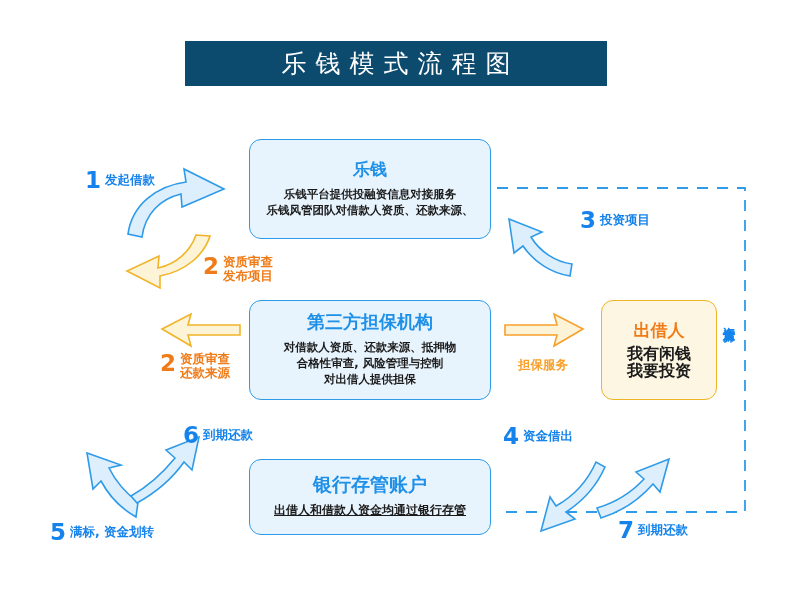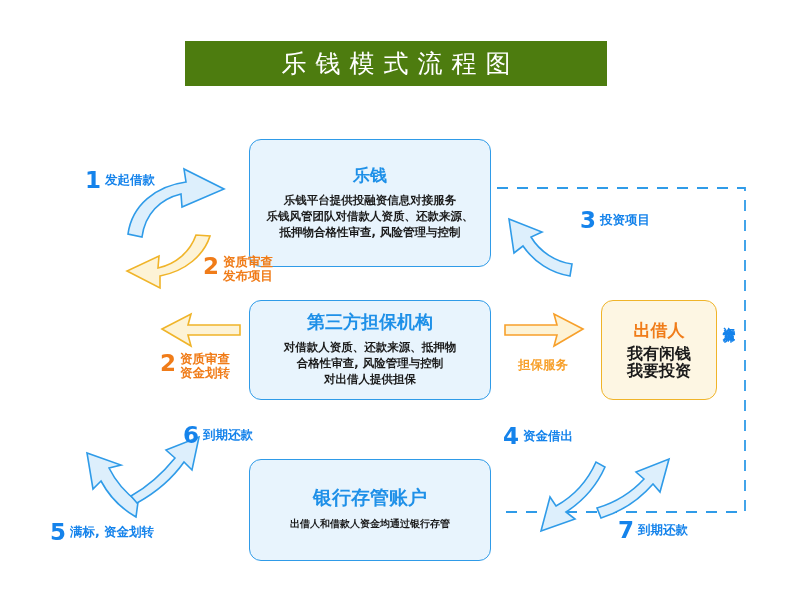--- a/index.html
+++ b/index.html
@@ -9,57 +9,57 @@
     background: #ffffff;
     font-family: "DejaVu Sans", "Liberation Sans", sans-serif;
     overflow: hidden;
     position: relative;
   }
   #stage { position:absolute; left:0; top:0; width:790px; height:590px; }
 
   
   .title-bar{
     position:absolute; left:185px; top:41px; width:422px; height:45px;
-    background:#4d7c0f; display:flex; align-items:center; justify-content:center;
+    background:#0c4a6e; display:flex; align-items:center; justify-content:center;
   }
   .title-bar span{
     color:#ffffff; font-size:25px; letter-spacing:9px; font-weight:400;
     padding-left:9px;
   }
 
   
   .box{ position:absolute; border-radius:12px; display:flex; flex-direction:column;
         align-items:center; justify-content:center; text-align:center; }
   .box-blue{ background:#e8f4fd; border:1.6px solid #2f9be8; }
   .box-cream{ background:#fdf6e3; border:1.6px solid #f0b429; }
 
   .bt{ font-weight:700; line-height:1; }
   .bt-blue{ color:#1e90e8; }
   .bt-orange{ color:#f07c19; }
   .bbody{ color:#1a1a1a; font-weight:700; }
 
-  #box-leqian{ left:249px; top:139px; width:242px; height:128px; }
+  #box-leqian{ left:249px; top:139px; width:242px; height:100px; }
   #box-leqian .bt{ font-size:17px; margin-bottom:8px; }
   #box-leqian .bbody{ font-size:11.5px; line-height:16px; }
 
   #box-guarantee{ left:249px; top:300px; width:242px; height:100px; }
   #box-guarantee .bt{ font-size:18px; margin-bottom:8px; }
   #box-guarantee .bbody{ font-size:11.5px; line-height:16px; }
 
   #box-borrower{ left:37px; top:300px; width:116px; height:100px; }
   #box-borrower .bt{ font-size:17px; margin-bottom:9px; }
   #box-borrower .bbody{ font-size:12px; line-height:17px; }
 
   #box-lender{ left:601px; top:300px; width:116px; height:100px; }
   #box-lender .bt{ font-size:17px; margin-bottom:6px; }
   #box-lender .bbody{ font-size:16px; line-height:17px; }
 
-  #box-bank{ left:249px; top:459px; width:242px; height:102px; }
+  #box-bank{ left:249px; top:459px; width:242px; height:76px; }
   #box-bank .bt{ font-size:19px; margin-bottom:8px; }
-  #box-bank .bbody{ font-size:10px; line-height:17px; }
+  #box-bank .bbody{ font-size:12px; line-height:17px;text-decoration:underline; }
 
   
   .lab{ position:absolute; display:flex; align-items:flex-start; white-space:nowrap; }
   .lab .num{ font-size:23px; font-weight:700; line-height:1; }
   .lab .txt{ font-size:12.5px; font-weight:700; line-height:14px; margin-left:4px; padding-top:4px; }
   .lab-blue .num, .lab-blue .txt{ color:#1583eb; }
   .lab-orange .num, .lab-orange .txt{ color:#f07c19; }
   .txt.two{ padding-top:0; }
 
   #lab1{ left:85px; top:169px; }
@@ -140,21 +140,20 @@
       <path d="M601,518 C620,512 639,500 653,484 L660,492 L669,459 L636,472 L644,479
                C631,493 614,503 597,508 Z" fill="#ddeffc" stroke="#2f9be8" stroke-width="1.6"></path>
     </g>
   </svg>
 
   <div class="box box-blue" id="box-leqian">
     <div class="bt bt-blue">乐钱</div>
     <div class="bbody">
       <div>乐钱平台提供投融资信息对接服务</div>
       <div>乐钱风管团队对借款人资质、还款来源、</div>
-      <div>抵押物合格性审查, 风险管理与控制</div>
     </div>
   </div>
 
   <div class="box box-blue" id="box-guarantee">
     <div class="bt bt-blue">第三方担保机构</div>
     <div class="bbody">
       <div>对借款人资质、还款来源、抵押物</div>
       <div>合格性审查, 风险管理与控制</div>
       <div>对出借人提供担保</div>
     </div>
@@ -191,21 +190,21 @@
 
   <div class="lab lab-blue" id="lab3">
     <div class="num">3</div>
     <div class="txt">投资项目</div>
   </div>
 
   <div class="lab lab-orange" id="lab2b">
     <div class="num">2</div>
     <div class="txt two">
       <div>资质审查</div>
-      <div>资金划转</div>
+      <div>还款来源</div>
     </div>
   </div>
 
   <div class="lab" id="lab-bd">
     <span>担保服务</span>
   </div>
 
   <div class="lab lab-blue" id="lab6">
     <div class="num">6</div>
     <div class="txt">到期还款</div>

